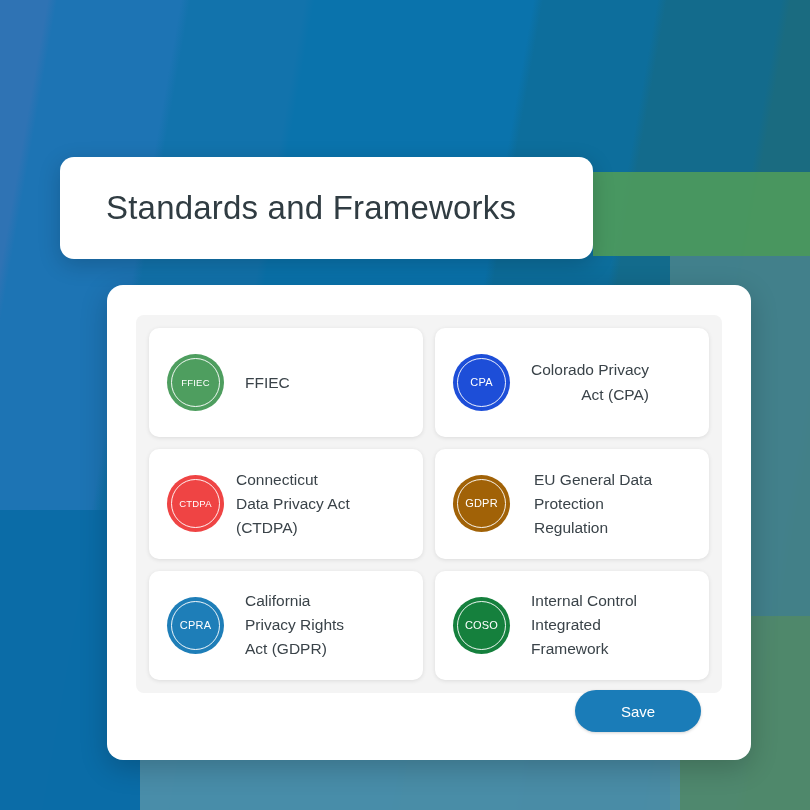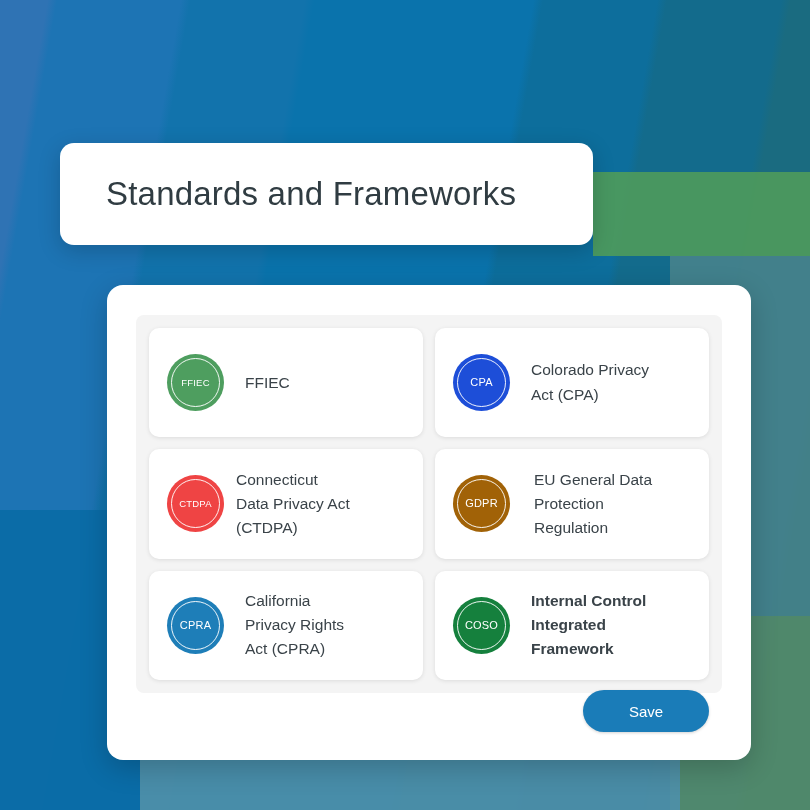--- a/index.html
+++ b/index.html
@@ -22,21 +22,21 @@
        #0a73ac 33%, #0a73ac 56%,
        #0d6e9c 57%, #0d6e9c 69%,
        #136b8c 70%, #136b8c 82%,
        #1a6b80 83%, #1a6b80 92%,
        #1d6360 93%, #1d6360 100%);
   }
   .band { position:absolute; }
 
   
   .title-card {
-    position:absolute; left:60px; top:143px;
+    position:absolute; left:60px; top:157px;
     width:533px; height:102px;
     background:#ffffff; border-radius:14px;
     box-shadow:0 6px 22px rgba(0,0,0,.18);
     display:flex; align-items:center;
     z-index:5;
   }
   .title-text {
     font-size:33px; font-weight:300; letter-spacing:.2px;
     color:#303c42; padding-left:46px; white-space:nowrap;
   }
@@ -84,21 +84,21 @@
     letter-spacing:.2px; line-height:1;
   }
   .badge.sm span { font-size:9.5px; }
   .fw-label {
     margin-left:21px;
     font-size:15.5px; font-weight:400;
     color:#3a4349; line-height:1.56;
   }
 
   .save-btn {
-    position:absolute; right:42px; bottom:28px;
+    position:absolute; right:50px; bottom:28px;
     width:126px; height:42px;
     background:#1a7cb8; color:#ffffff;
     border:none; border-radius:21px;
     font-family:"Liberation Sans", sans-serif;
     font-size:15px; font-weight:400;
     cursor:pointer;
     box-shadow:0 1px 3px rgba(0,0,0,.18);
   }
 </style>
 </head>
@@ -122,21 +122,21 @@
       <div class="fw-card">
         <div class="badge sm" style="background: rgb(78, 158, 95);">
           <span>FFIEC</span>
         </div>
         <div class="fw-label" style="white-space: pre-line;">FFIEC</div>
       </div>
       <div class="fw-card">
         <div class="badge" style="background: #1d4ed8;">
           <span>CPA</span>
         </div>
-        <div class="fw-label" style="white-space: pre-line;">Colorado Privacy
+        <div class="fw-label" style="white-space: pre-line; text-align: right;">Colorado Privacy
 Act (CPA)</div>
       </div>
       <div class="fw-card">
         <div class="badge sm" style="background: #ef4444;">
           <span>CTDPA</span>
         </div>
         <div class="fw-label" style="white-space: pre-line; margin-left: 12px;">Connecticut
 Data Privacy Act
 (CTDPA)</div>
       </div>
@@ -147,25 +147,25 @@
         <div class="fw-label" style="white-space: pre-line; margin-left: 24px;">EU General Data
 Protection
 Regulation</div>
       </div>
       <div class="fw-card">
         <div class="badge" style="background: rgb(30, 126, 184); text-align: center;">
           <span>CPRA</span>
         </div>
         <div class="fw-label" style="white-space: pre-line;">California
 Privacy Rights
-Act (CPRA)</div>
+Act (GDPR)</div>
       </div>
       <div class="fw-card">
         <div class="badge" style="background: #15803d;">
           <span>COSO</span>
         </div>
-        <div class="fw-label" style="white-space: pre-line; font-weight: bold;">Internal Control
+        <div class="fw-label" style="white-space: pre-line;">Internal Control
 Integrated
 Framework</div>
       </div>
     </div>
   <button class="save-btn" style="background: rgb(26, 124, 184);">Save</button>
 </div>
 
 </body></html>

